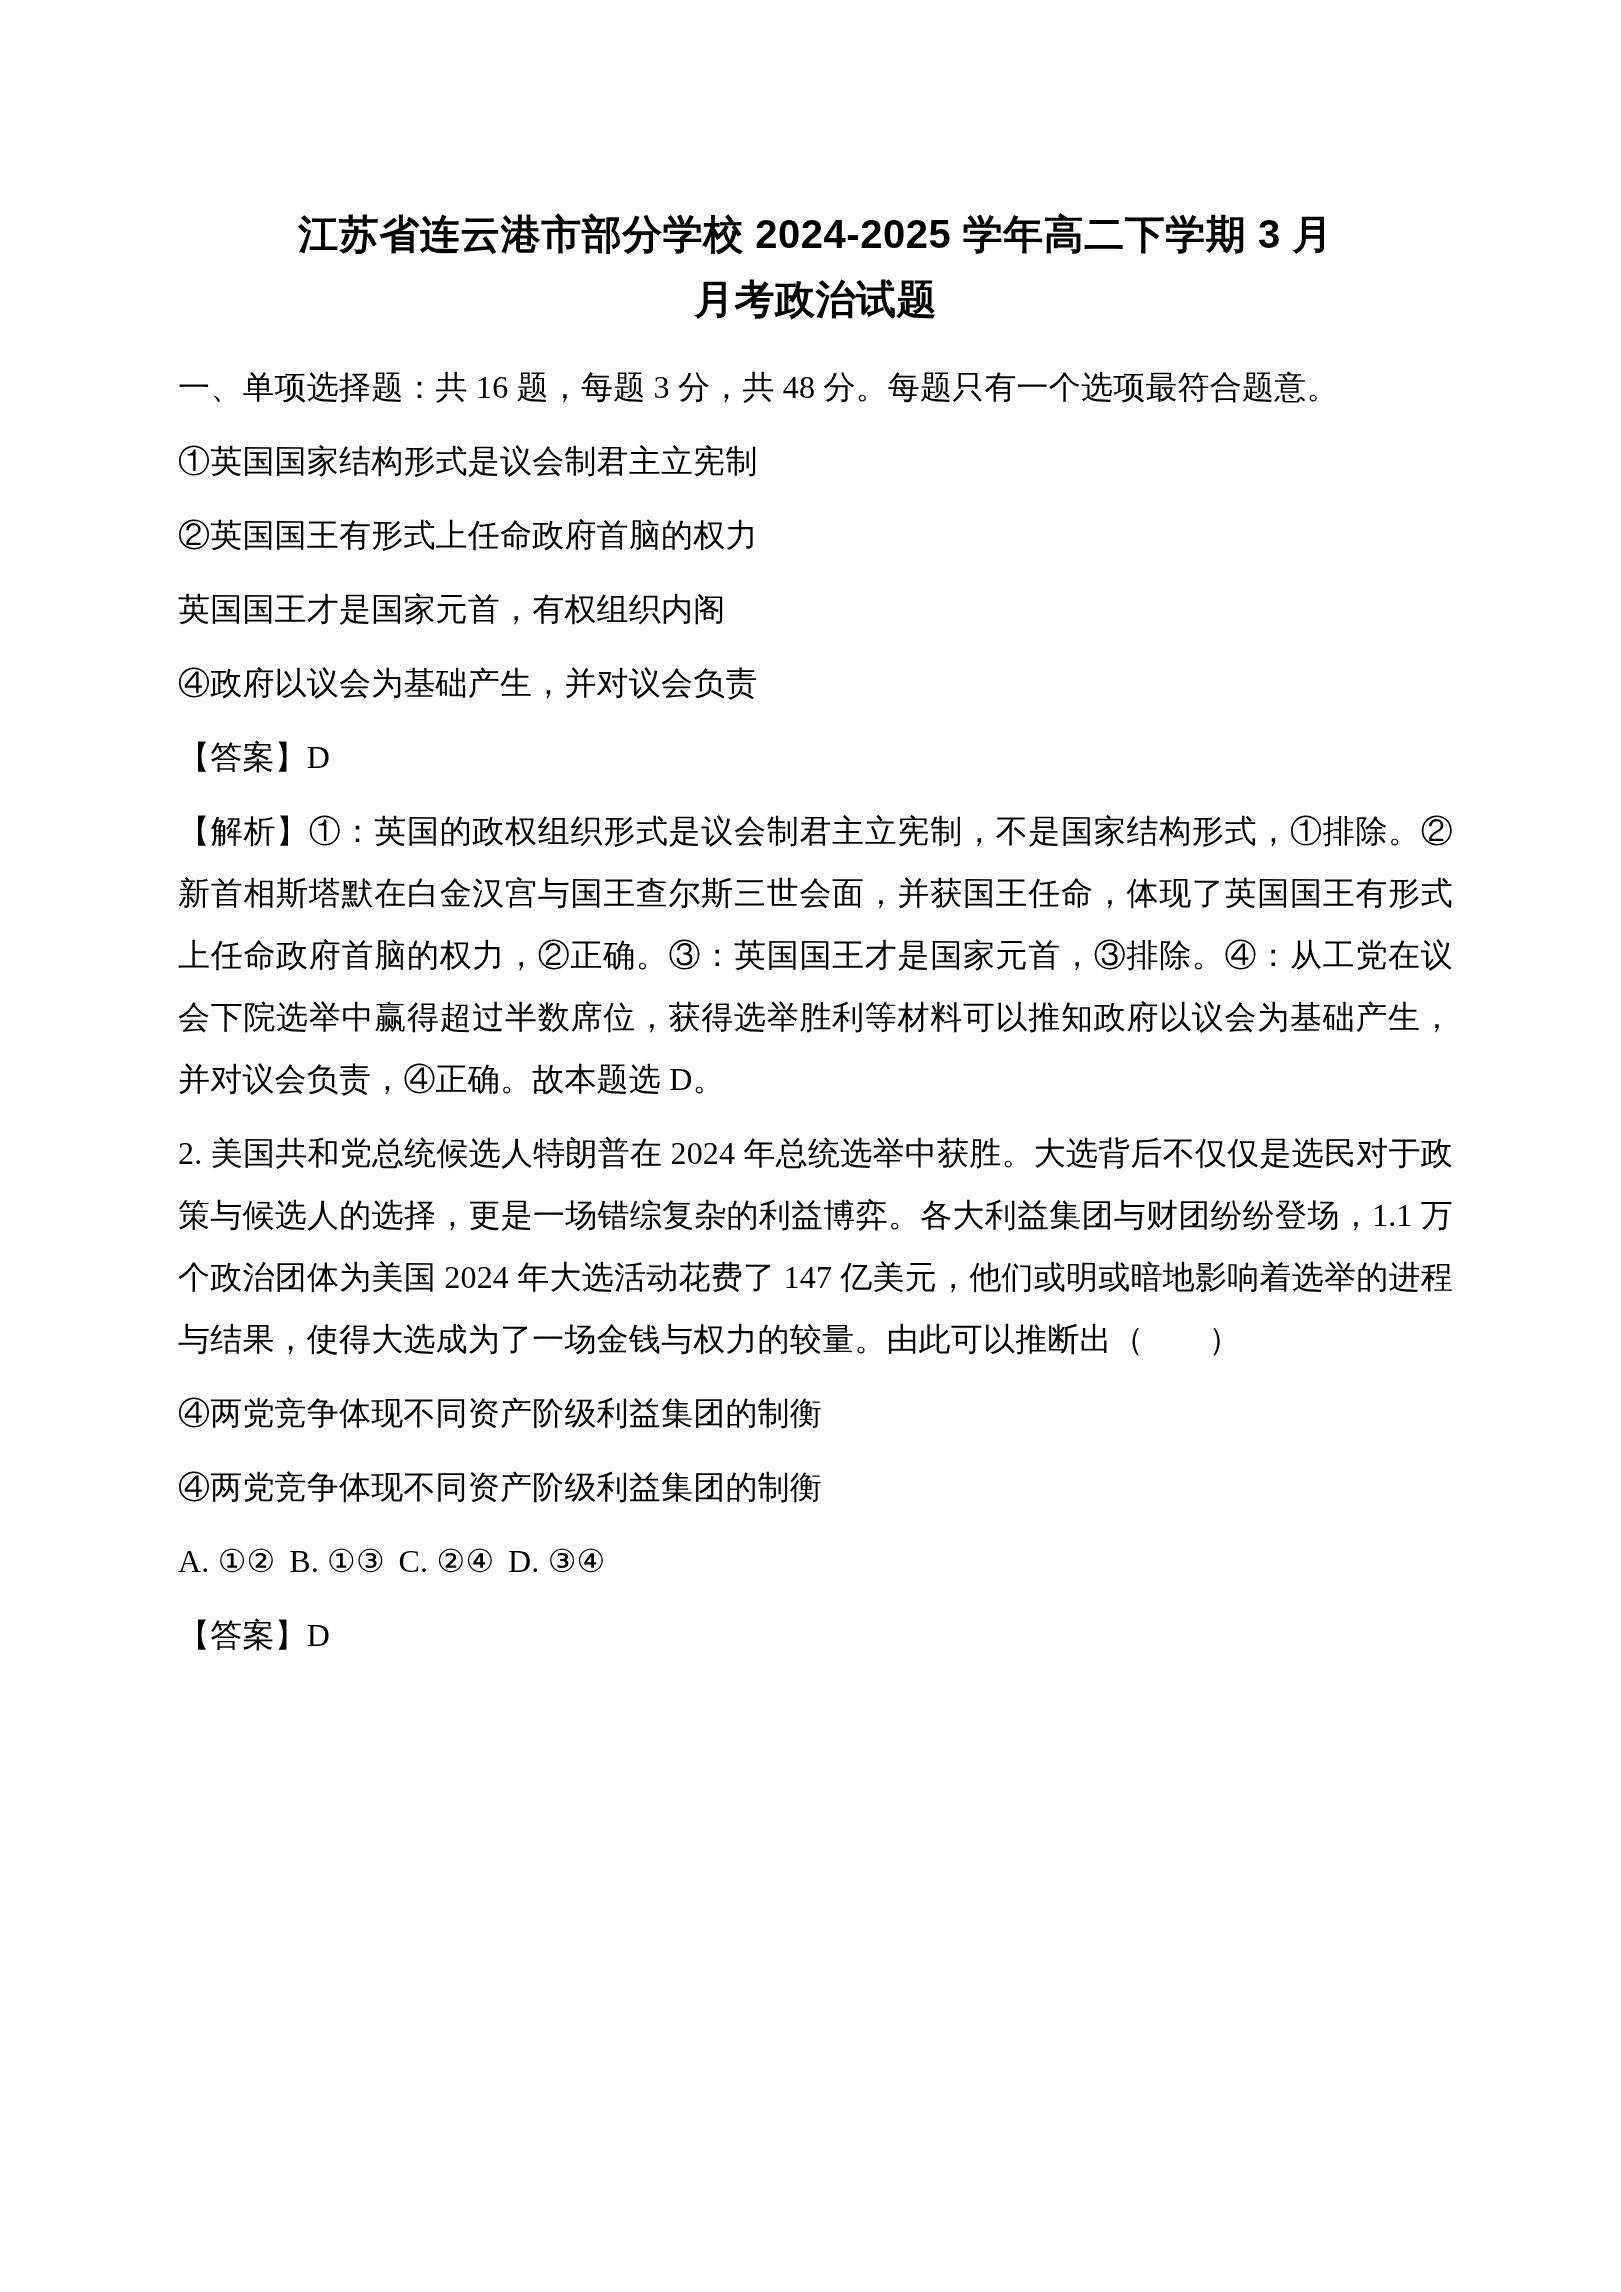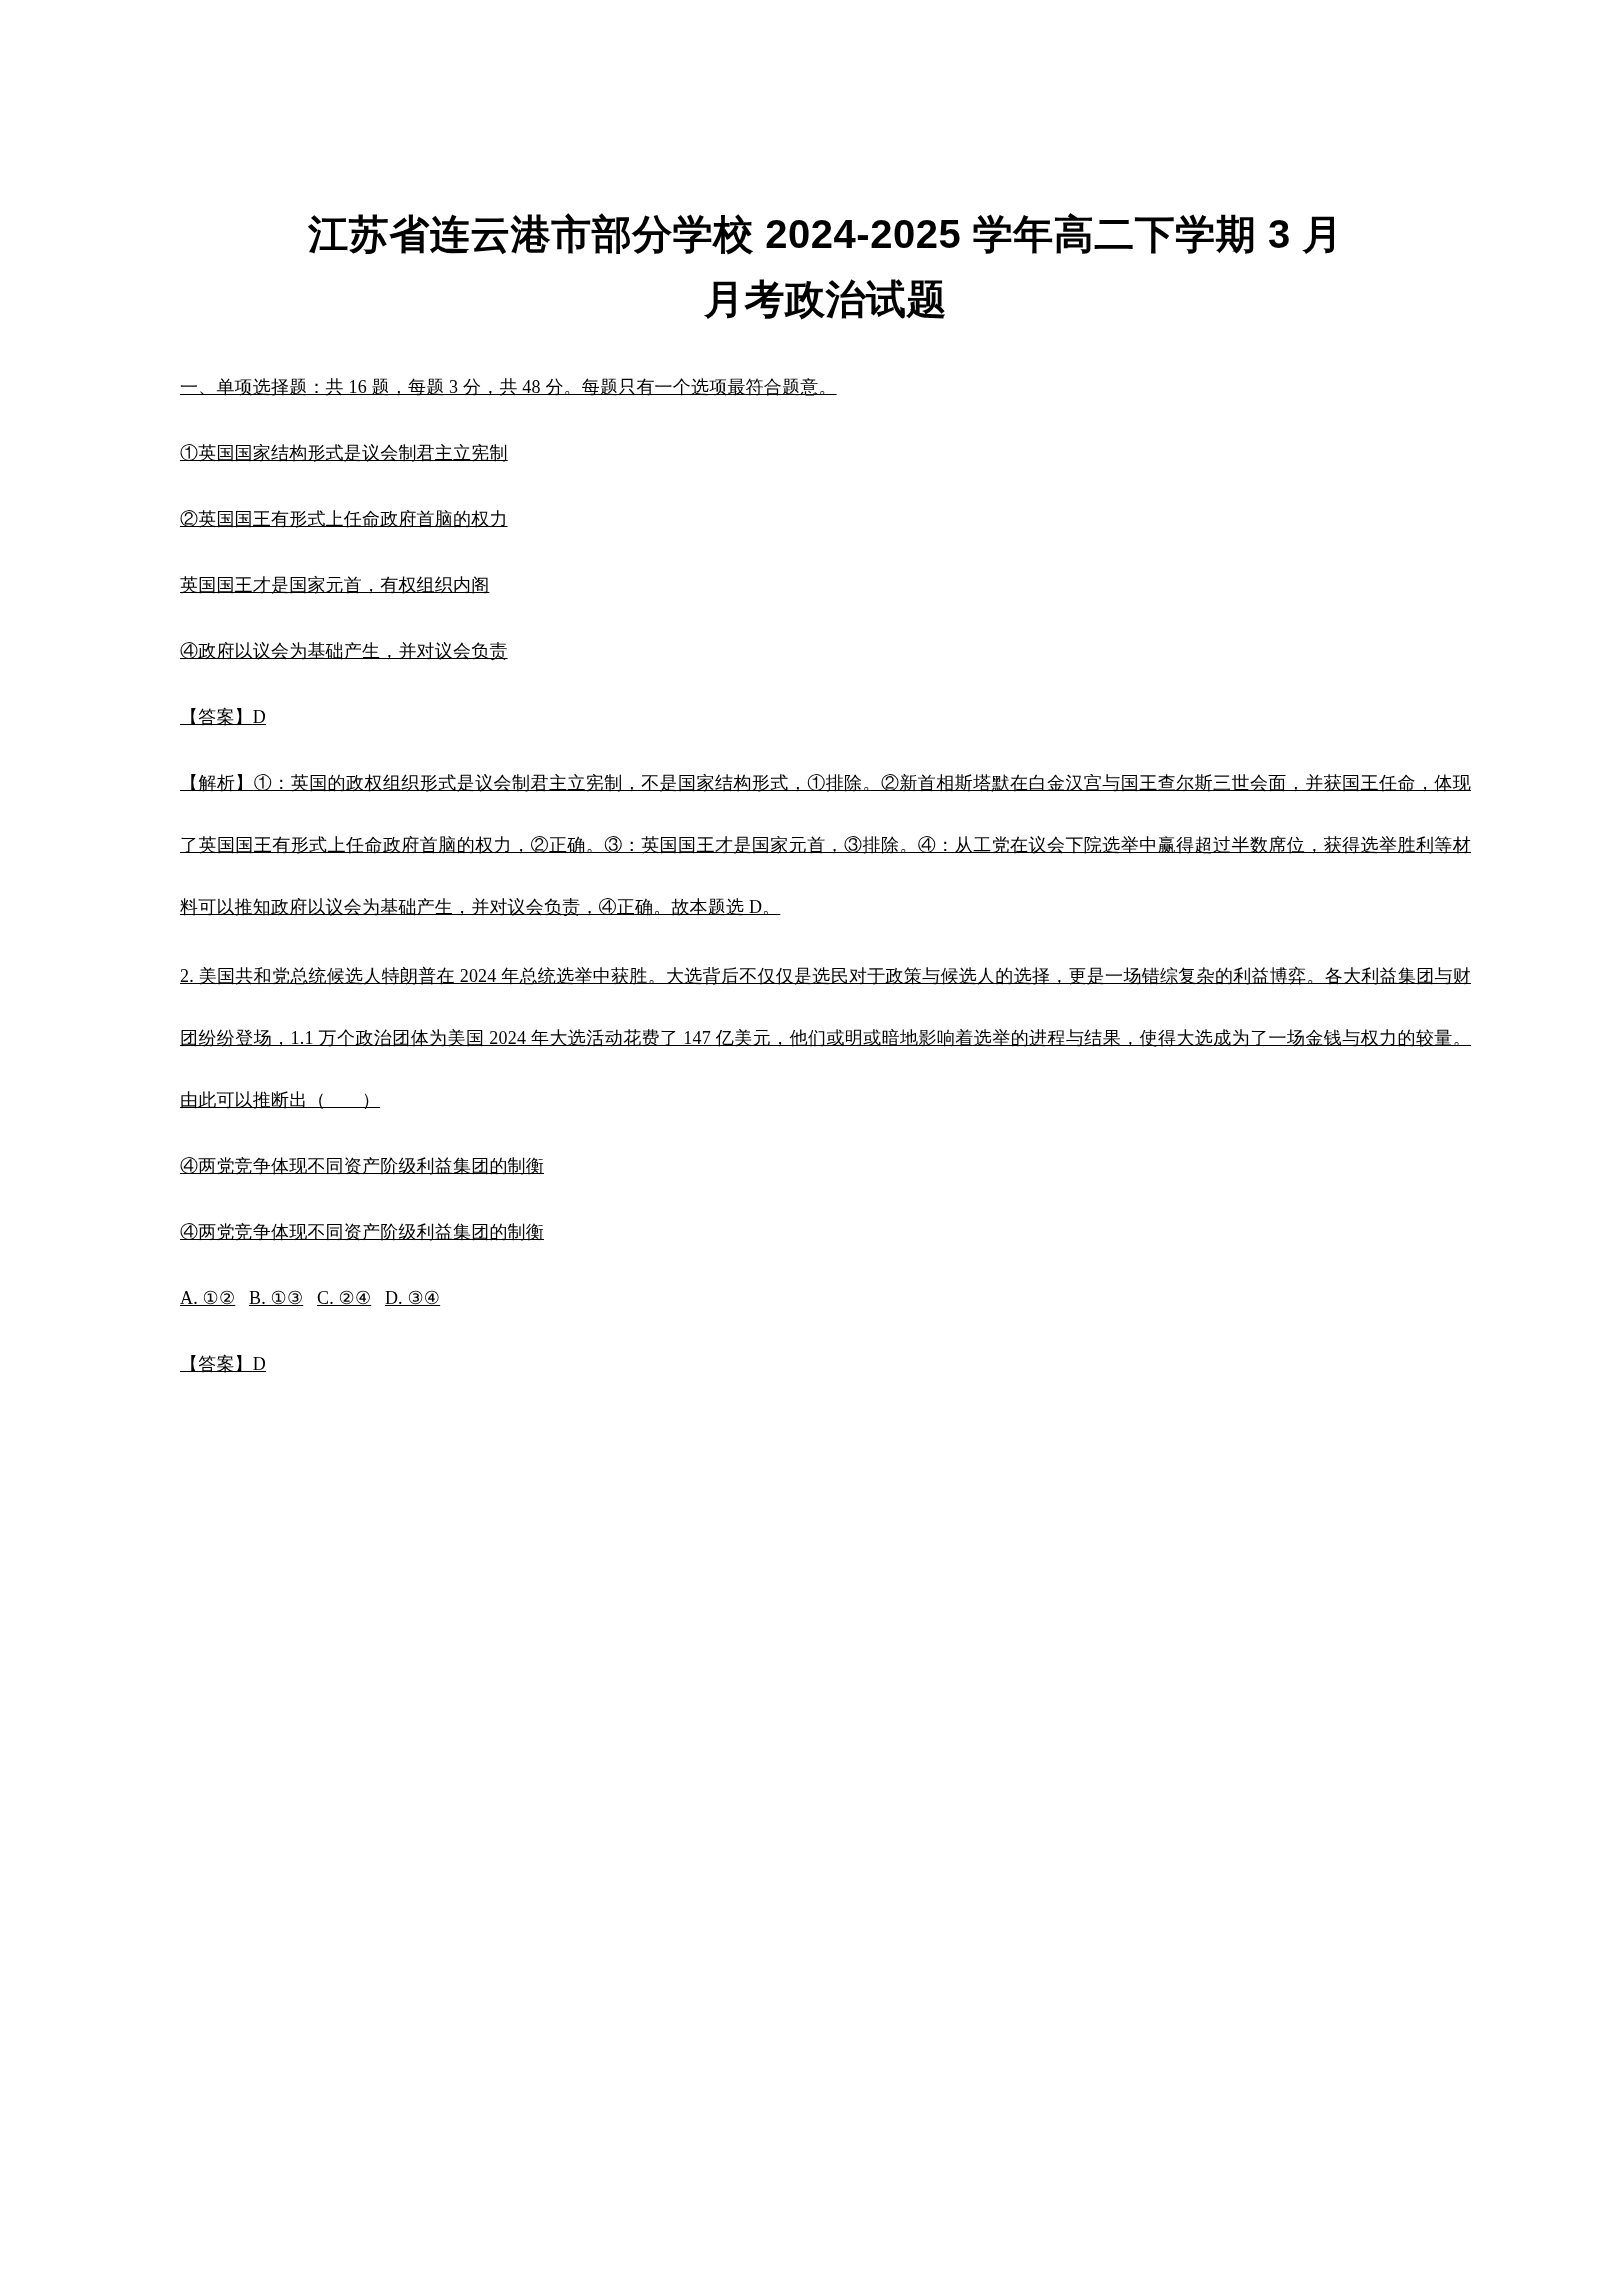--- a/index.html
+++ b/index.html
@@ -12,47 +12,46 @@
     width: 1621px;
     height: 2293px;
     background: #ffffff;
     margin: 0 auto;
     overflow: hidden;
     font-family: "Liberation Serif", "DejaVu Serif", serif;
     color: #000000;
   }
   .content {
     position: absolute;
-    left: 176px;
+    left: 166px;
     top: 0;
     width: 1299px;
   }
   .doc-title {
     font-family: "Liberation Sans", "DejaVu Sans", sans-serif;
     font-weight: bold;
     font-size: 40px;
     line-height: 65px;
     text-align: center;
     letter-spacing: 0.5px;
     margin: 0;
     padding-top: 202px;
     word-break: break-all;
   }
   .doc-title .line2 {
     display: block;
   }
   p.para {
-    margin: 4px;
-    font-size: 18px;
+    margin: 12px;
+    font-size: 32px;
     line-height: 62px;
     text-align: justify;
     text-justify: inter-ideograph;
     word-break: break-all;
     letter-spacing: 0.2px;
-    text-decoration: underline;
   }
   p.instr {
     margin-top: 23.5px;
   }
   p.qstart {
     margin-top: 7.8px;
   }
   p.tight {
     margin-top: 0;
   }

